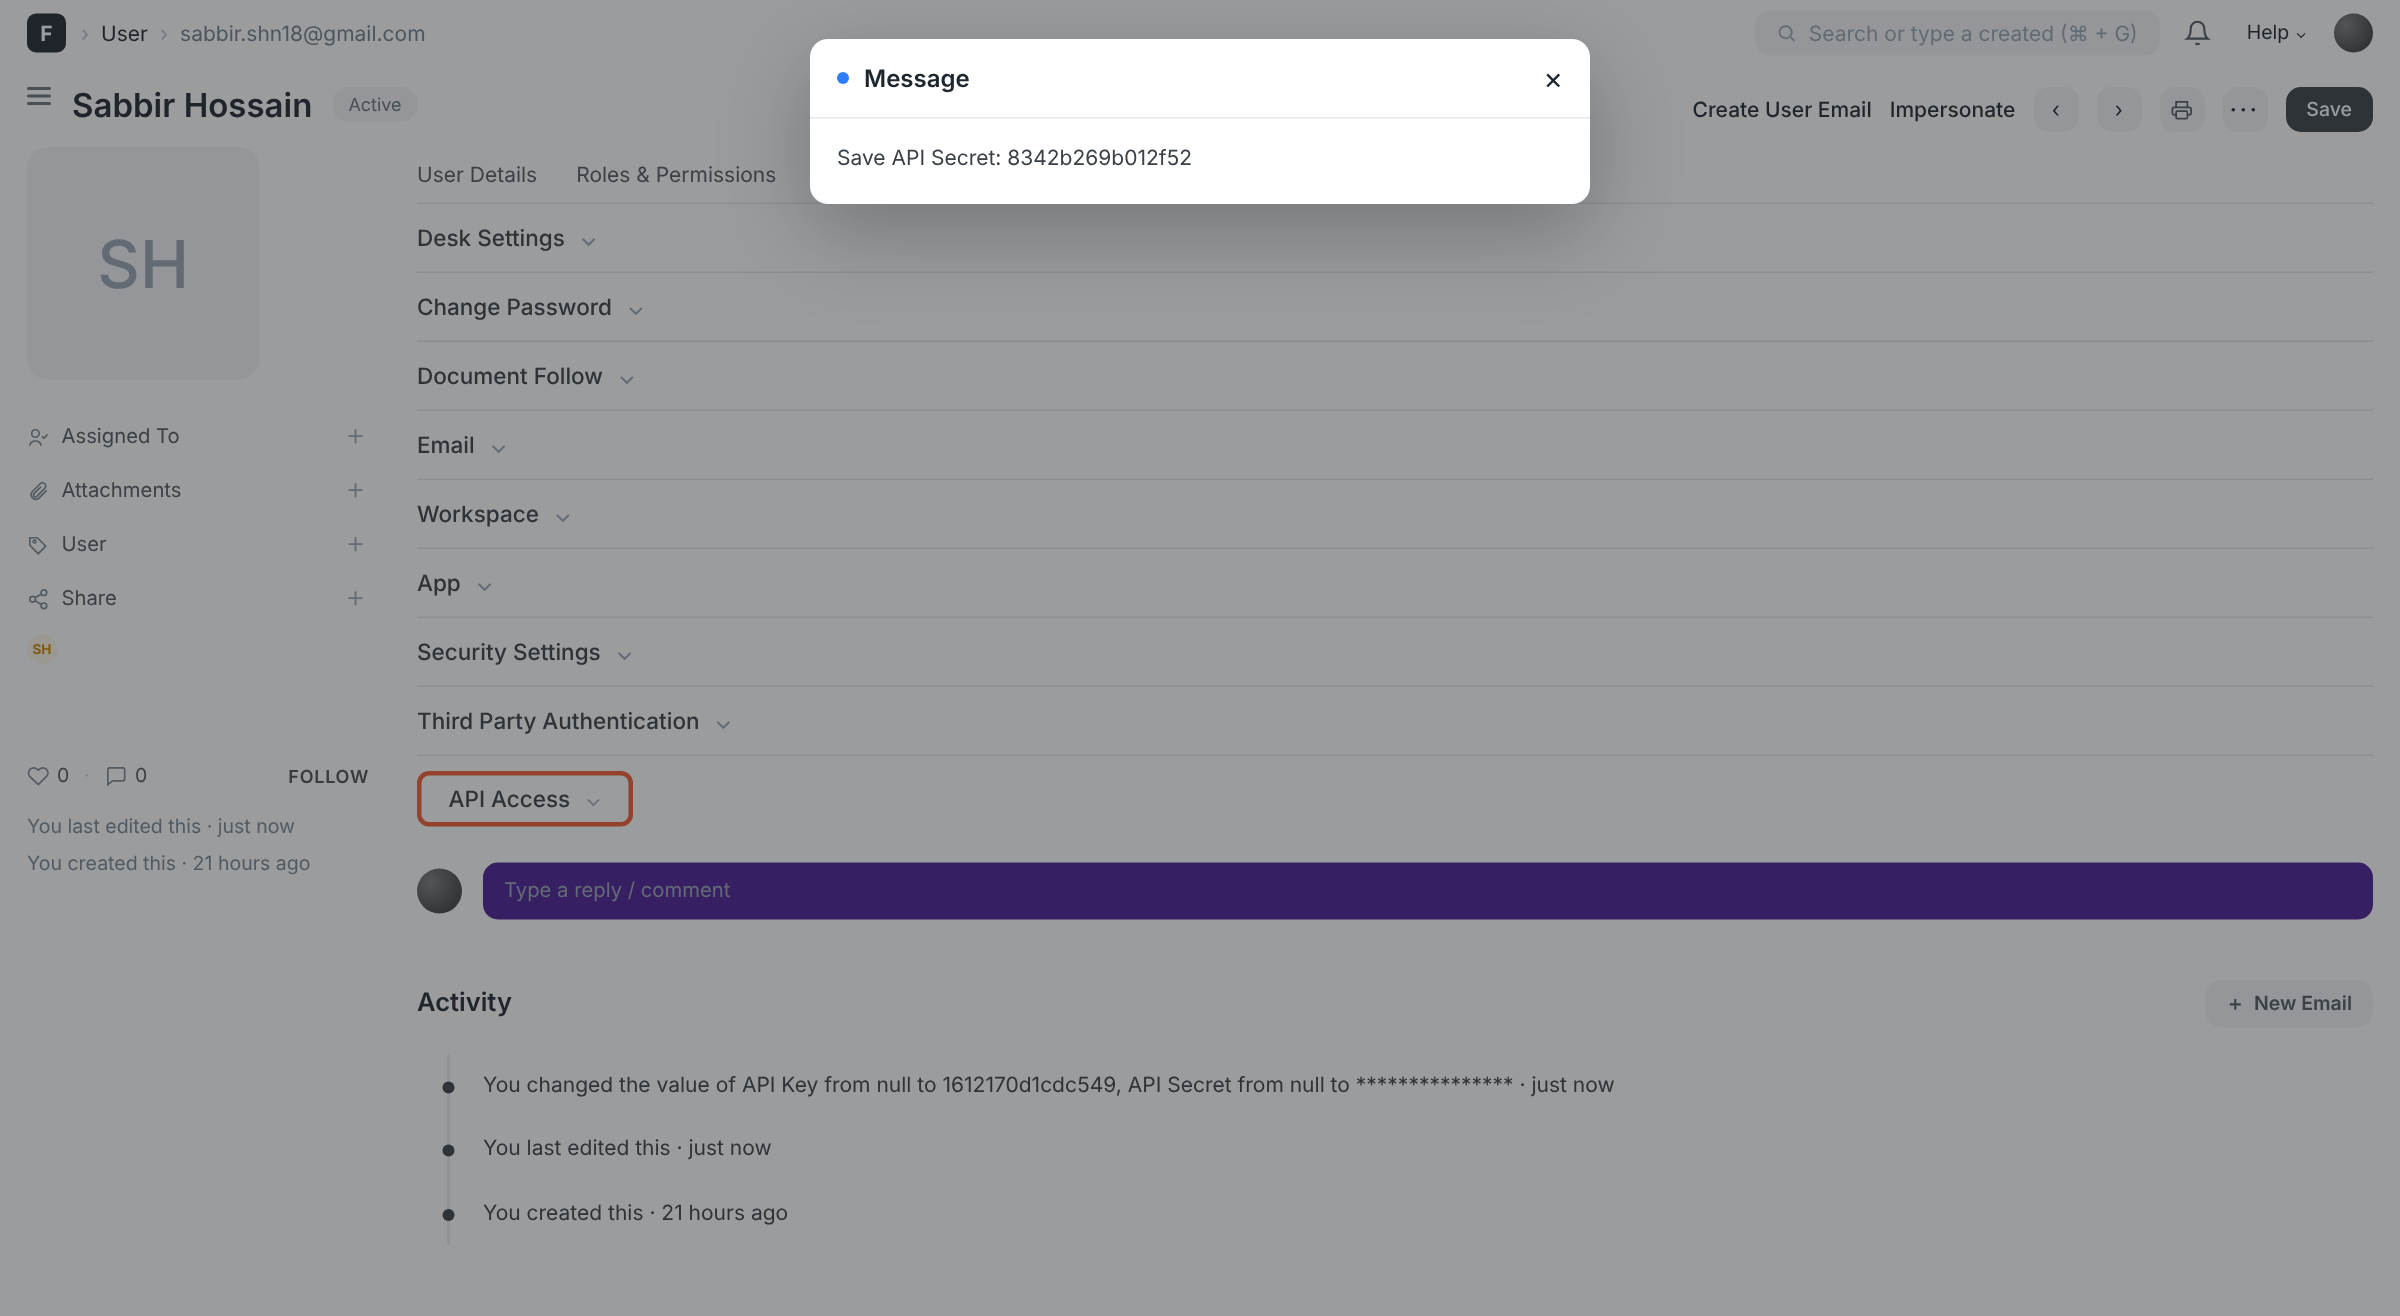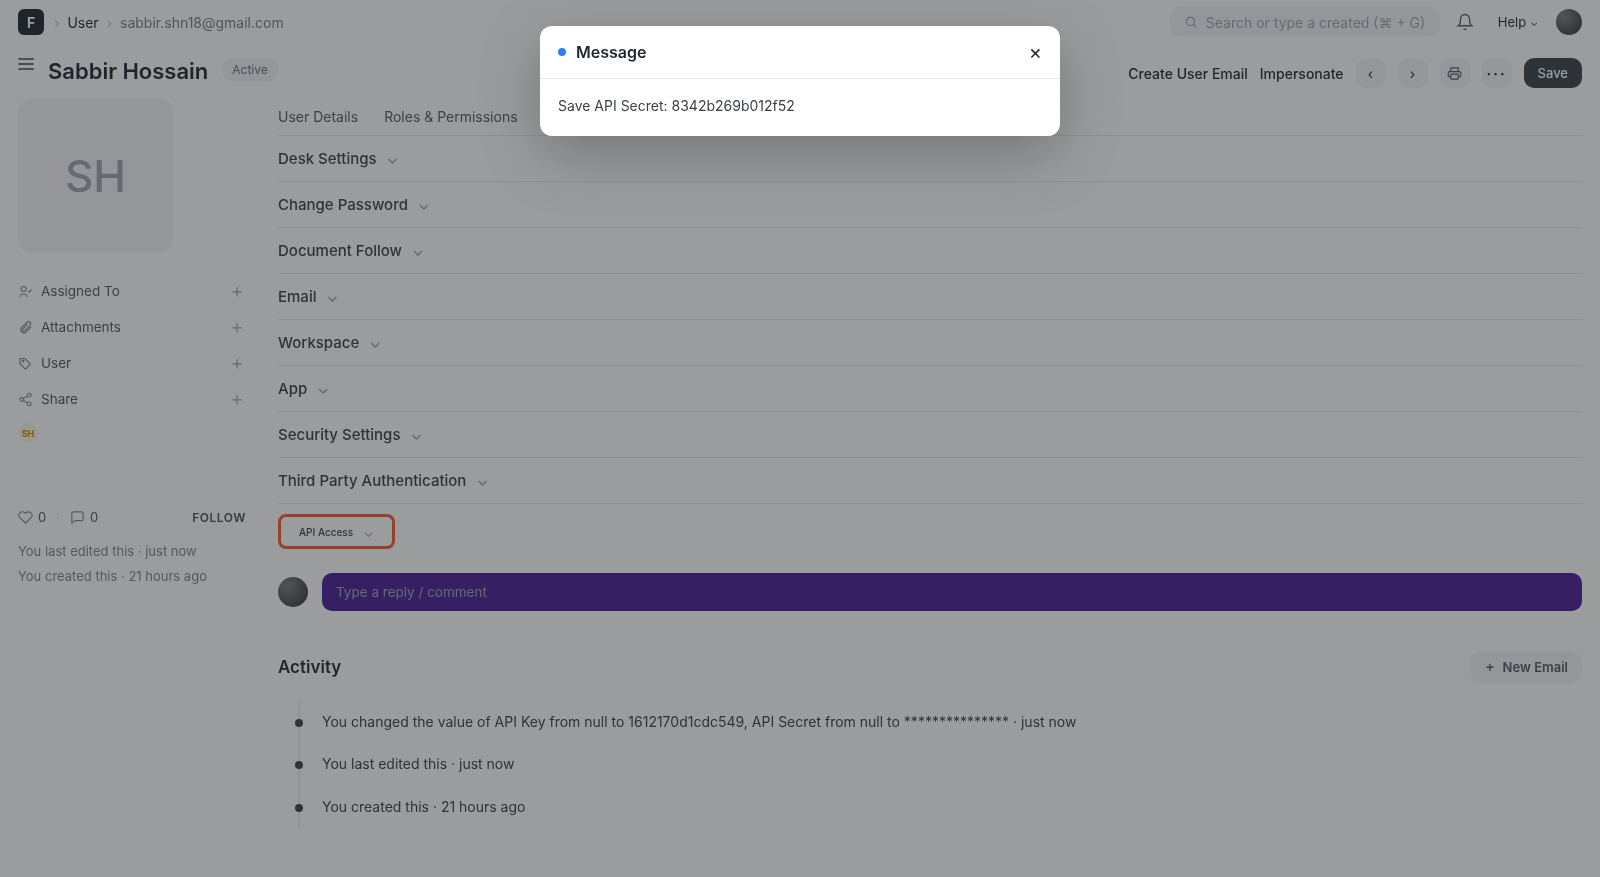--- a/index.html
+++ b/index.html
@@ -279,21 +279,21 @@
       </div>
     <div class="acc">
         <div class="acc-row">
           <span>Third Party Authentication</span>
           <span class="chev">⌄</span>
         </div>
       </div>
 
     <div>
       <div class="highlight-box">
-        <span style="font-size:10px;font-weight:500;color:#3b4146">API Access</span>
+        <span style="font-size:15px;font-weight:500;color:#3b4146">API Access</span>
         <span class="chev">⌄</span>
       </div>
     </div>
 
     <div class="comment-input">
       <div class="comment-av"></div>
       <div class="comment-field">Type a reply / comment</div>
     </div>
 
     <div class="activity-h">

